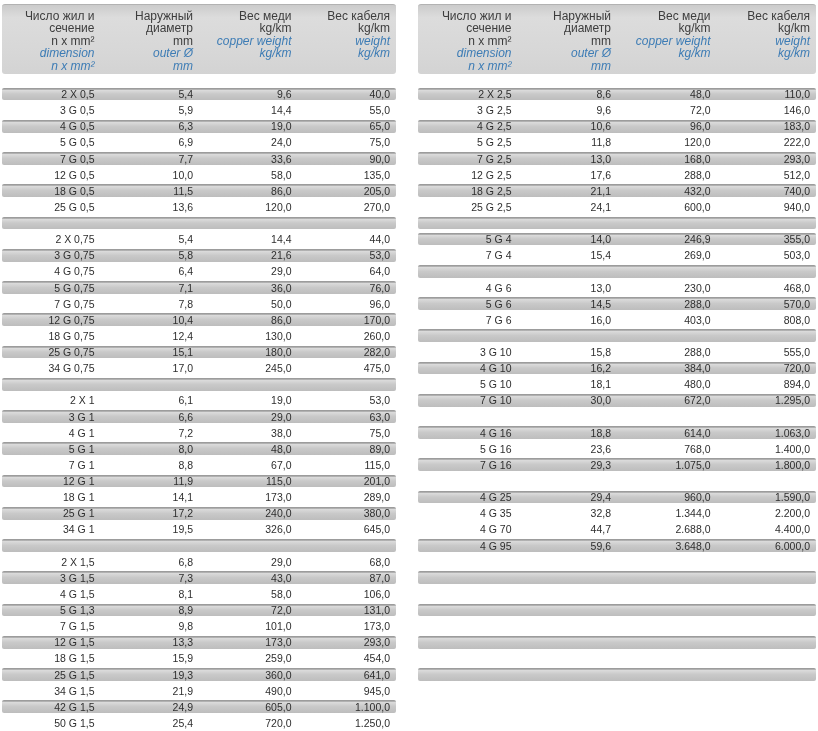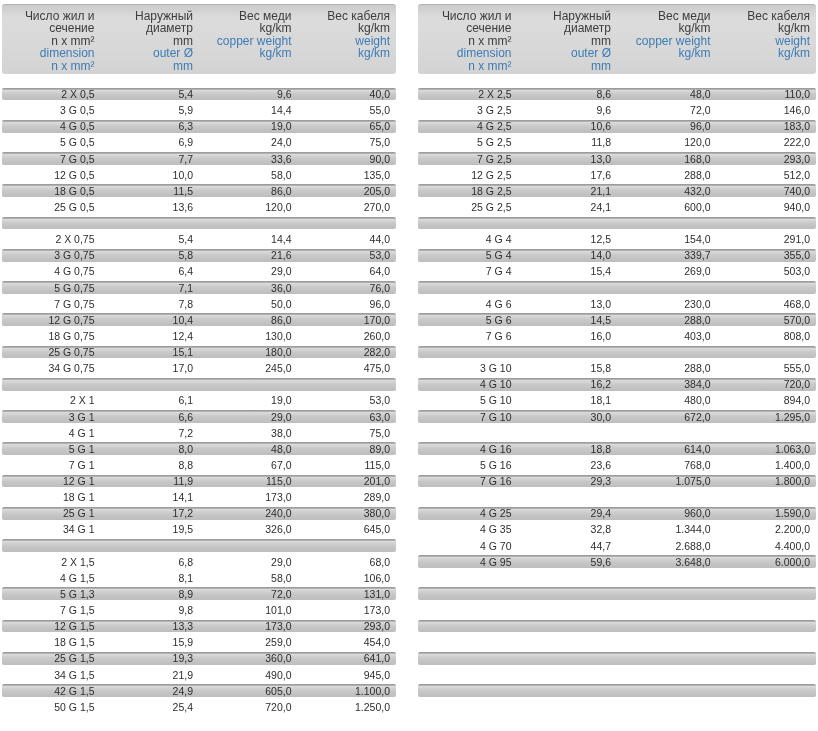--- a/index.html
+++ b/index.html
@@ -39,21 +39,21 @@
   }
   .th {
     flex: 1 1 0;
     text-align: right;
     padding-right: 6px;
     font-size: 12px;
     line-height: 12.4px;
     color: #3d3d3d;
     white-space: nowrap;
   }
-  .th .en { color: #3d7cb5; }
+  .th .en { color: #3d7cb5; font-style: italic; }
 
   
   .tbody { }
   .trow {
     position: relative;
     height: 16.125px;
     display: flex;
     align-items: center;
   }
   .trow.gray::before {
@@ -286,20 +286,26 @@
             <div class="td"></div>
             <div class="td"></div>
             <div class="td"></div>
           </div>
           <div class="trow">
             <div class="td">2 X 1,5</div>
             <div class="td">6,8</div>
             <div class="td">29,0</div>
             <div class="td">68,0</div>
           </div>
+          <div class="trow gray">
+            <div class="td">3 G 1,5</div>
+            <div class="td">7,3</div>
+            <div class="td">43,0</div>
+            <div class="td">87,0</div>
+          </div>
           <div class="trow">
             <div class="td">4 G 1,5</div>
             <div class="td">8,1</div>
             <div class="td">58,0</div>
             <div class="td">106,0</div>
           </div>
           <div class="trow gray">
             <div class="td">5 G 1,3</div>
             <div class="td">8,9</div>
             <div class="td">72,0</div>
@@ -426,30 +432,24 @@
             <div class="td">24,1</div>
             <div class="td">600,0</div>
             <div class="td">940,0</div>
           </div>
           <div class="trow gray">
             <div class="td"></div>
             <div class="td"></div>
             <div class="td"></div>
             <div class="td"></div>
           </div>
-          <div class="trow">
-            <div class="td">4 G 4</div>
-            <div class="td">12,5</div>
-            <div class="td">154,0</div>
-            <div class="td">291,0</div>
-          </div>
           <div class="trow gray">
             <div class="td">5 G 4</div>
             <div class="td">14,0</div>
-            <div class="td">339,7</div>
+            <div class="td">246,9</div>
             <div class="td">355,0</div>
           </div>
           <div class="trow">
             <div class="td">7 G 4</div>
             <div class="td">15,4</div>
             <div class="td">269,0</div>
             <div class="td">503,0</div>
           </div>
           <div class="trow gray">
             <div class="td"></div>

